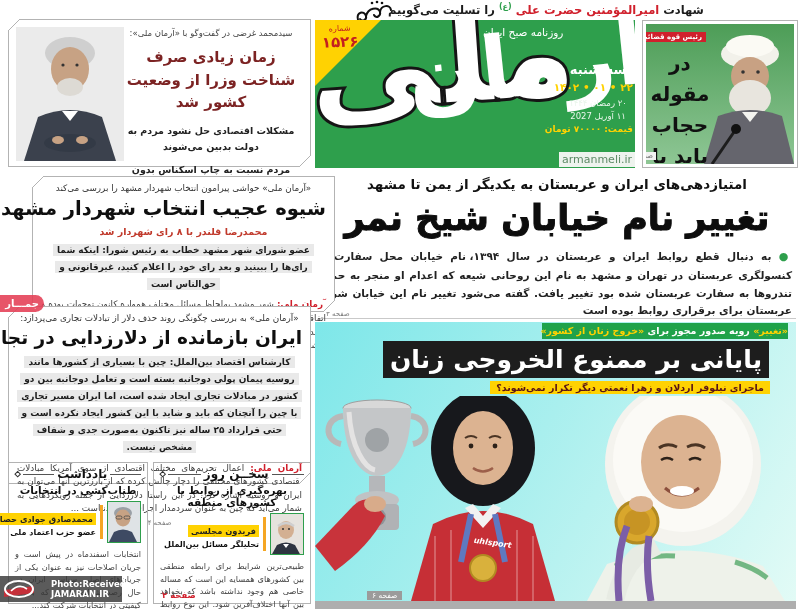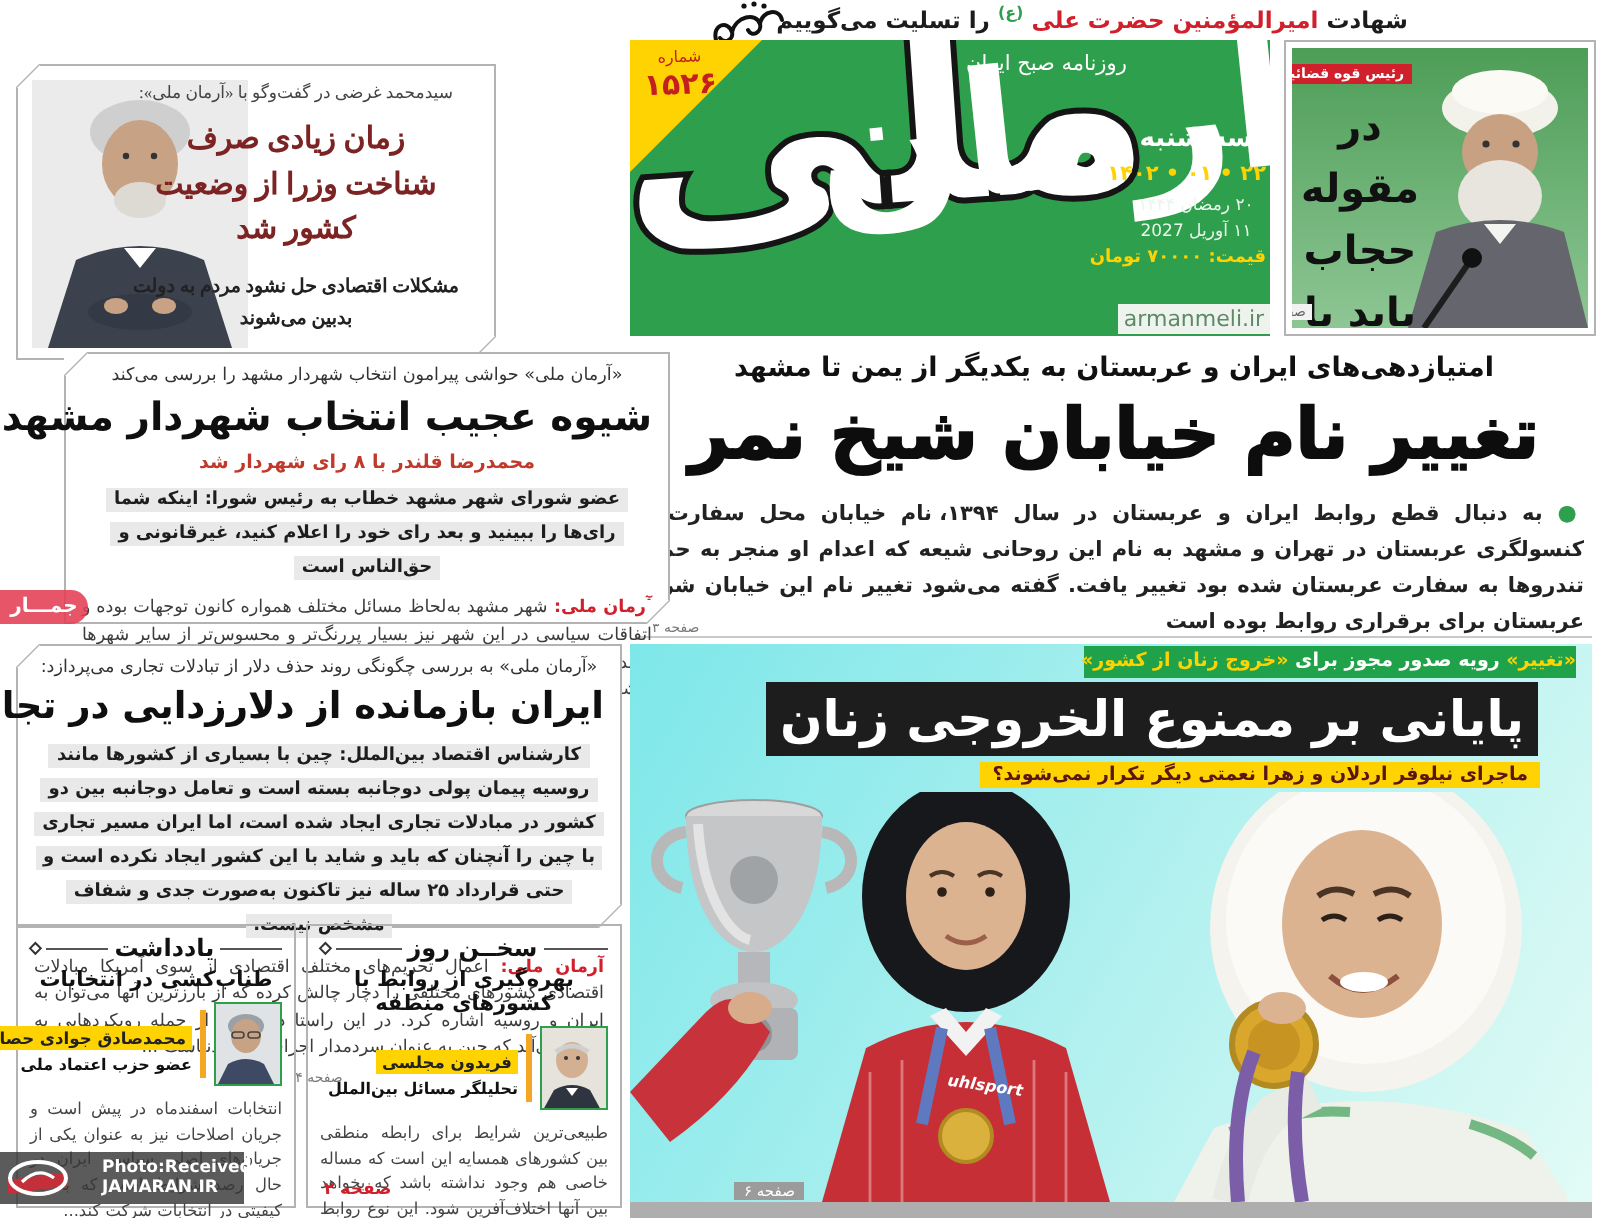--- a/index.html
+++ b/index.html
@@ -50,21 +50,21 @@
   .jud { left:642px; top:20px; width:156px; height:148px; border:1px solid #b3b3b3; padding:3px; }
   .jud-inner { position:relative; width:100%; height:100%; overflow:hidden; }
   .jud-label { position:absolute; right:88px; top:8px; background:#d0202c; color:#fff;
     font-size:7px; font-weight:bold; padding:1px 4px; white-space:nowrap; }
   .jud-head { position:absolute; right:78px; top:24px; width:72px; text-align:center;
     font-size:20px; font-weight:bold; color:#111; line-height:1.55; }
   .jud-page { position:absolute; right:138px; bottom:4px; background:#f2f2f2; color:#666;
     font-size:7px; padding:0 3px; white-space:nowrap; }
 
   
-  .gharazi { left:8px; top:32px; width:240px; height:148px; padding:6px;font-family:Liberation Serif, serif; }
+  .gharazi { left:8px; top:19px; width:303px; height:148px; padding:6px; }
   .gh-photo { position:absolute; left:7px; top:7px; width:108px; height:134px; background:#e9e9e9; }
   .gh-content { position:absolute; right:10px; top:8px; width:178px; text-align:center; }
   .gh-kicker { font-size:8.5px; color:#444; margin-bottom:8px; }
   .gh-head { font-size:15px; font-weight:bold; color:#7c2323; line-height:1.5; margin-bottom:9px; }
   .gh-sub { font-size:9.5px; font-weight:bold; color:#222; line-height:1.7; margin-bottom:7px; }
   .gh-page { font-size:7px; color:#777; }
 
   
   .lead-block { left:318px; top:172px; width:478px; height:148px; }
   .lead-kicker { text-align:center; font-size:13.5px; font-weight:bold; color:#111; padding-top:4px; }
@@ -237,21 +237,21 @@
     <div class="art-kicker">«آرمان ملی» حواشی پیرامون انتخاب شهردار مشهد را بررسی می‌کند</div>
     <div class="art-head">شیوه عجیب انتخاب شهردار مشهد</div>
     <div class="art-subred">محمدرضا قلندر با ۸ رای شهردار شد</div>
     <div class="art-subq"><span class="hl">عضو شورای شهر مشهد خطاب به رئیس شورا: اینکه شما رای‌ها را ببینید و بعد رای خود را اعلام کنید، غیرقانونی و حق‌الناس است</span></div>
     <div class="art-body">
       <span class="lede">آرمان ملی: </span><span>شهر مشهد به‌لحاظ مسائل مختلف همواره کانون توجهات بوده و اتفاقات سیاسی در این شهر نیز بسیار پررنگ‌تر و محسوس‌تر از سایر شهرها رصد می‌شود. چنانکه در همه دولت‌ها نگاه ویژه‌ای نیز به بحث استانداری، شورا و شهرداری مشهد شده است...</span>
     </div>
     <div class="art-page">صفحه ۳</div>
   </div>
 
-  <div class="abs boxed art" style="top:322px; height:142px;">
+  <div class="abs boxed art" style="top:306px; height:178px;">
     <div class="art-kicker">«آرمان ملی» به بررسی چگونگی روند حذف دلار از تبادلات تجاری می‌پردازد:</div>
     <div class="art-head" style="font-size:18.5px;">ایران بازمانده از دلارزدایی در تجارت</div>
     <div class="art-subq"><span class="hl">کارشناس اقتصاد بین‌الملل: چین با بسیاری از کشورها مانند روسیه پیمان پولی دوجانبه بسته است و تعامل دوجانبه بین دو کشور در مبادلات تجاری ایجاد شده است، اما ایران مسیر تجاری با چین را آنچنان که باید و شاید با این کشور ایجاد نکرده است و حتی قرارداد ۲۵ ساله نیز تاکنون به‌صورت جدی و شفاف مشخص نیست.</span></div>
     <div class="art-body">
       <span class="lede">آرمان ملی: </span><span>اعمال تحریم‌های مختلف اقتصادی از سوی آمریکا مبادلات اقتصادی کشورهای مختلفی را دچار چالش کرده که از بارزترین آنها می‌توان به ایران و روسیه اشاره کرد. در این راستا دلارزدایی از جمله رویکردهایی به شمار می‌آید که چین به عنوان سردمدار اجرای آن در دنیاست ...</span>
     </div>
     <div class="art-page">صفحه ۴</div>
   </div>
 
   <div class="abs col col-note">

